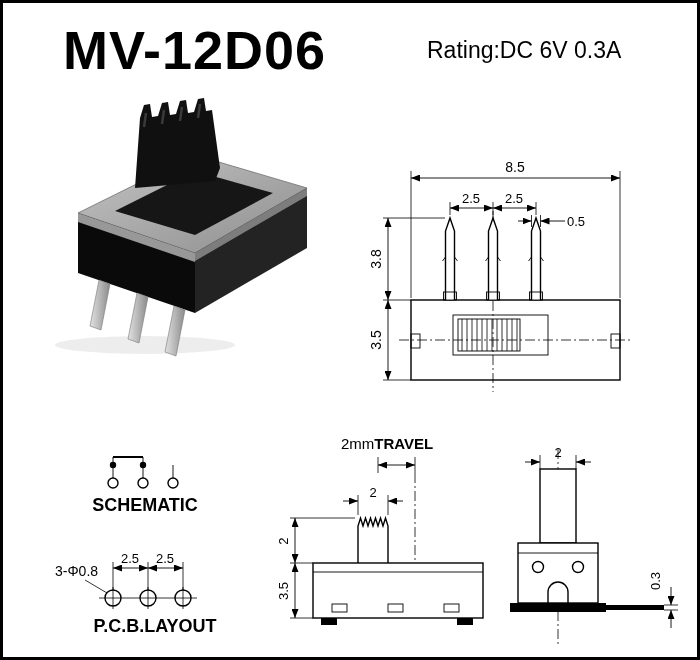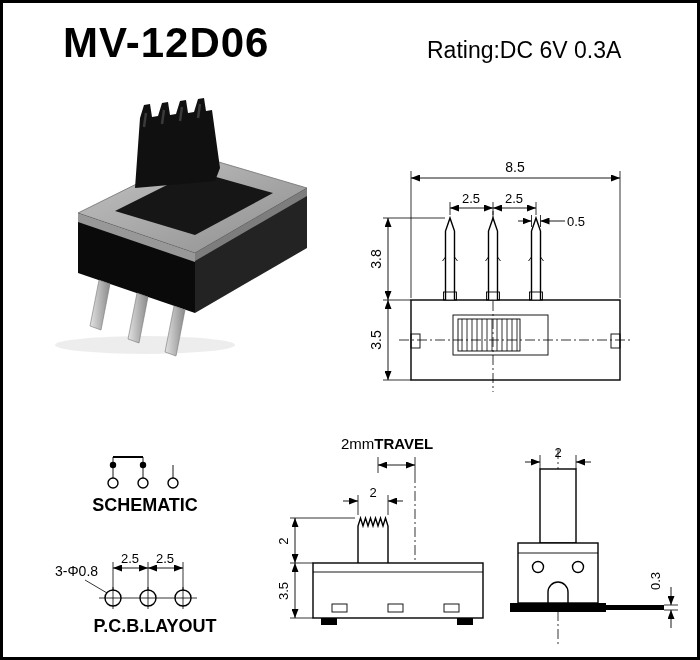--- a/index.html
+++ b/index.html
@@ -1,21 +1,21 @@
 <!DOCTYPE html>
 <html><head>
 <meta charset="utf-8">
 <style>
   html,body{margin:0;padding:0;background:#e8e8e8;}
   .page{
     position:relative;width:700px;height:660px;box-sizing:border-box;
     background:#fff;border:3px solid #000;overflow:hidden;
     font-family:"Liberation Sans",sans-serif;color:#000;
   }
-  .title{position:absolute;left:60px;top:16px;font-size:42px;font-weight:bold;letter-spacing:1px;}
+  .title{position:absolute;left:60px;top:16px;font-size:54px;font-weight:bold;letter-spacing:1px;}
   .rating{position:absolute;left:424px;top:34px;font-size:23px;text-align:right;}
   svg{position:absolute;overflow:visible;}
   svg text{font-family:"Liberation Sans",sans-serif;fill:#000;font-size:14px;}
   .dim{font-size:14px;}
   .dimS{font-size:13px;}
   .lbl{font-size:18px;font-weight:bold;}
   .o{stroke:#000;fill:#fff;stroke-width:1.4;}
   .on{stroke:#000;fill:none;stroke-width:1.4;}
   .d{stroke:#000;fill:none;stroke-width:0.9;}
   .cl{stroke:#000;fill:none;stroke-width:0.8;stroke-dasharray:10 3 2 3;}

